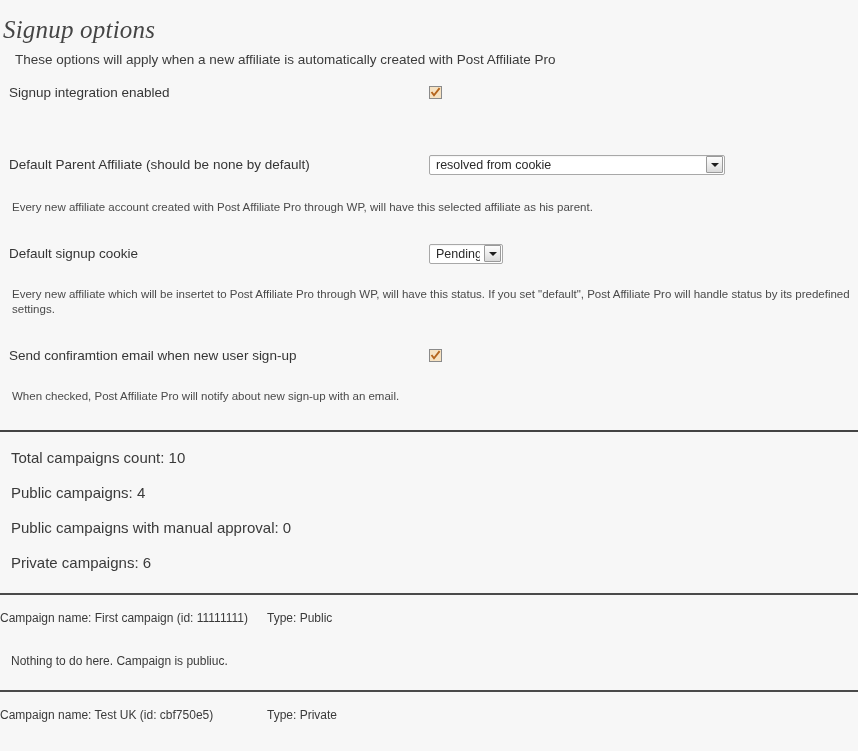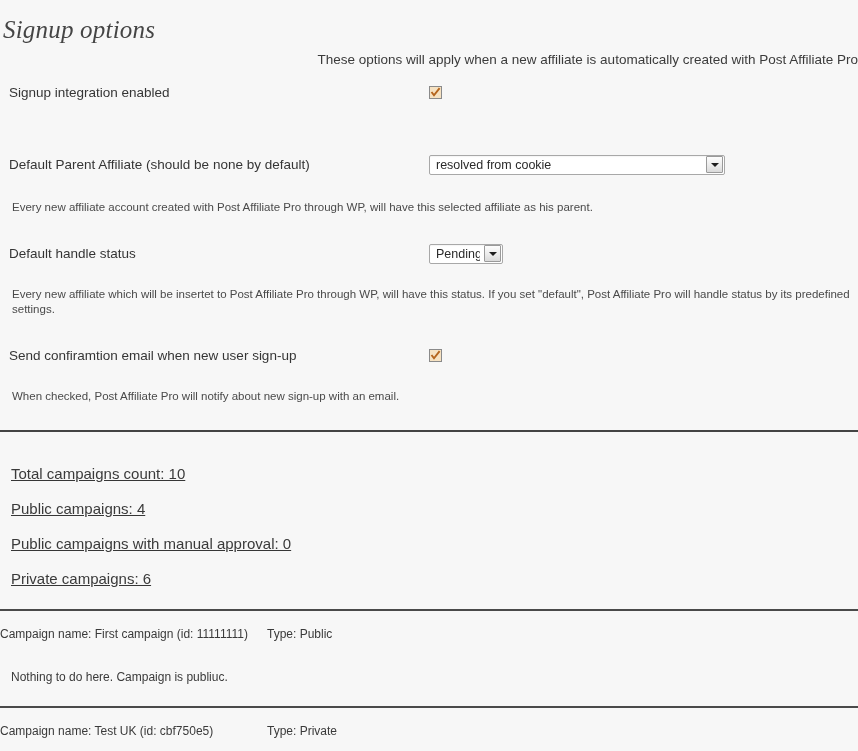--- a/index.html
+++ b/index.html
@@ -35,21 +35,20 @@
     padding: 15px 0 4px 3px;
     letter-spacing: 0.2px;
   }
 
   .intro {
     font-size: 13.5px;
     line-height: 17px;
     color: #3b3b3b;
     padding: 2px 0 0 15px;
     margin: 0 0 14px 0;
-    text-align: right;
   }
 
   
   .option-row {
     position: relative;
     display: flex;
     align-items: center;
     min-height: 21px;
     padding-left: 9px;
   }
@@ -149,22 +148,21 @@
   }
   .rule-block {
     border: 0;
     border-top: 2px solid #4a4a4a;
     margin: 0;
     width: 858px;
   }
 
   
   .stats {
-    padding: 16px 0 0 11px;
-    text-decoration: underline;
+    padding: 0 0 0 11px;
   }
   .stat-line {
     font-size: 15px;
     line-height: 19px;
     color: #3a3a3a;
     padding: 0;
     margin: 0;
   }
   .stat-spacer { height: 16px; }
 
@@ -222,21 +220,21 @@
     </div>
   </div>
 
   <div class="gap-b"></div>
 
   <p class="help-text">Every new affiliate account created with Post Affiliate Pro through WP, will have this selected affiliate as his parent.</p>
 
   <div class="gap-c"></div>
 
   <div class="option-row">
-    <div class="option-label">Default handle status</div>
+    <div class="option-label">Default signup cookie</div>
     <div class="option-control">
       <div class="select-box select-narrow">
         <span class="select-value">Pending</span>
         <span class="select-arrow">
             <i></i>
           </span>
       </div>
     </div>
   </div>
 

